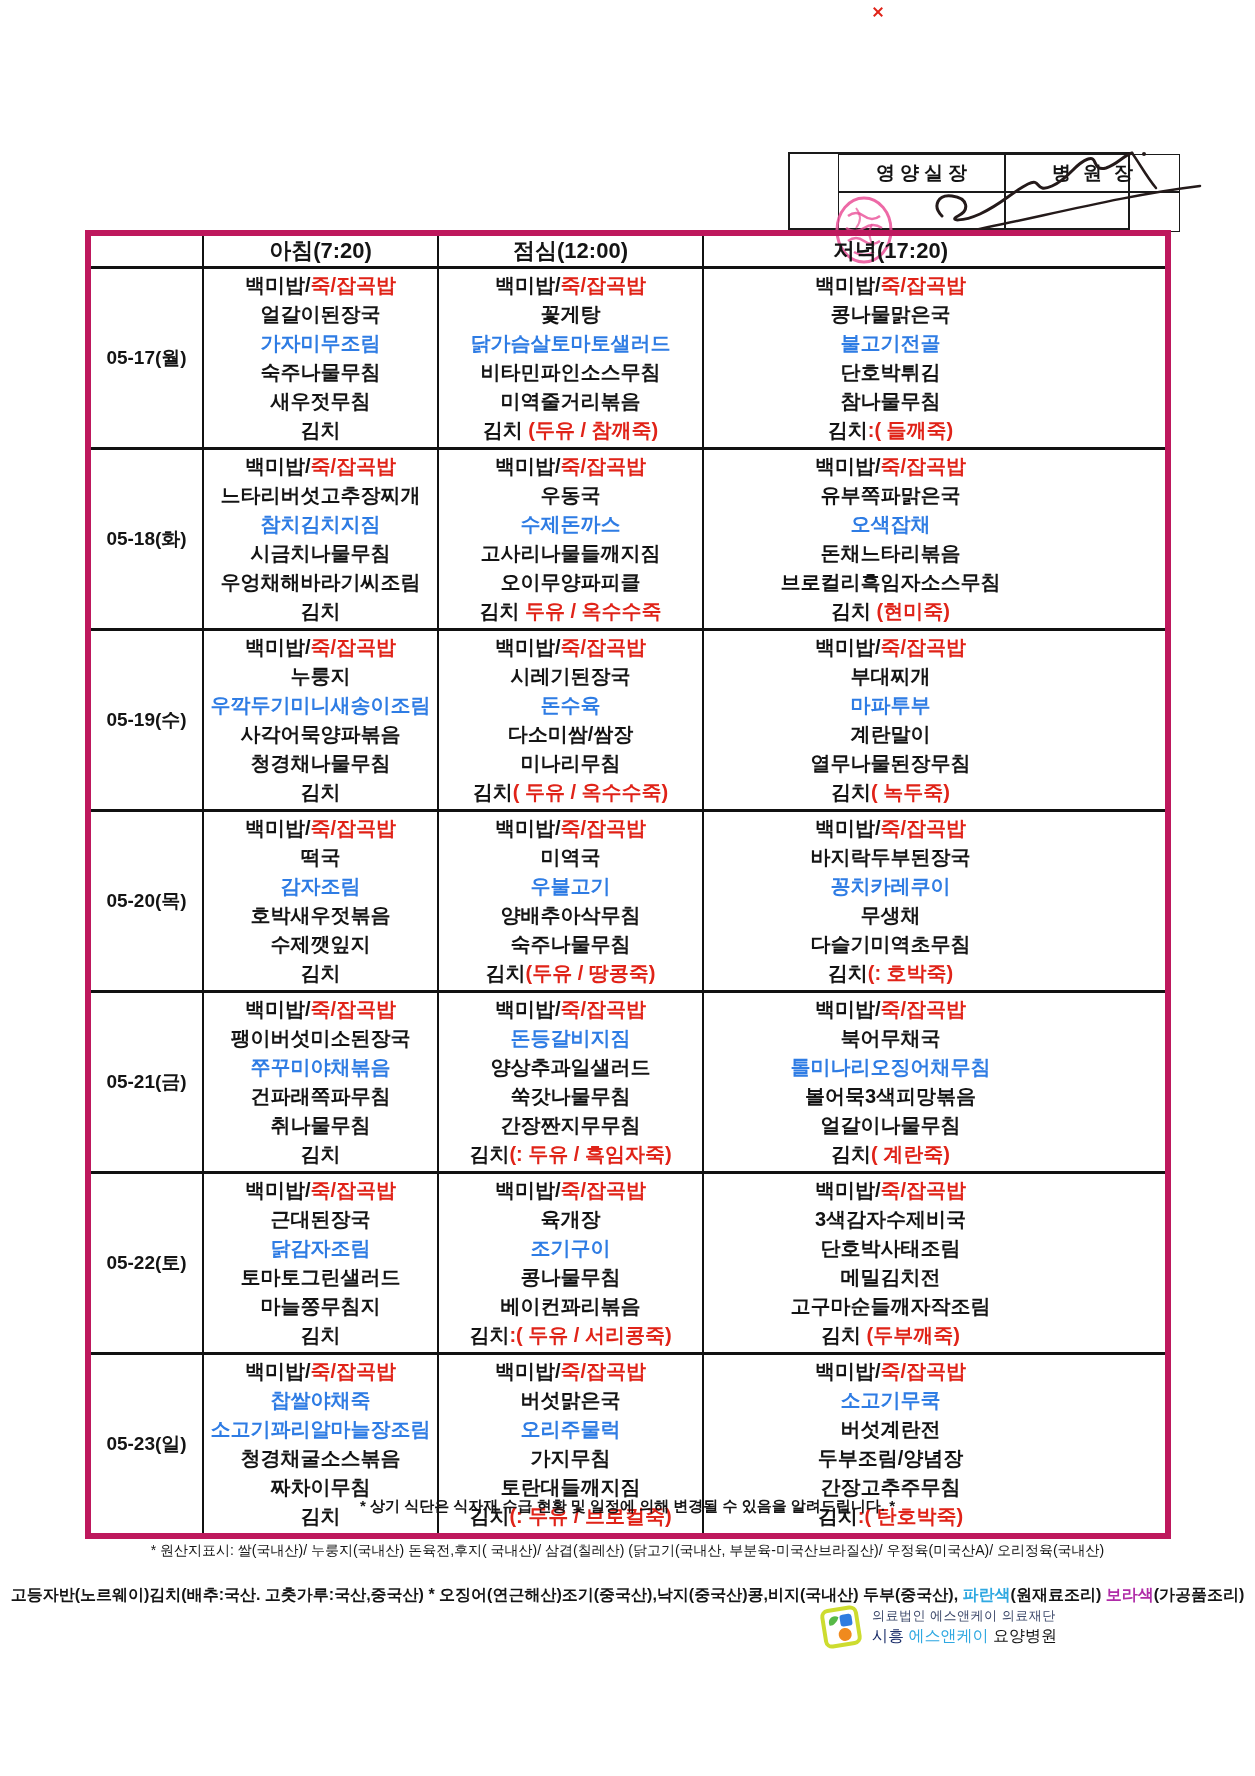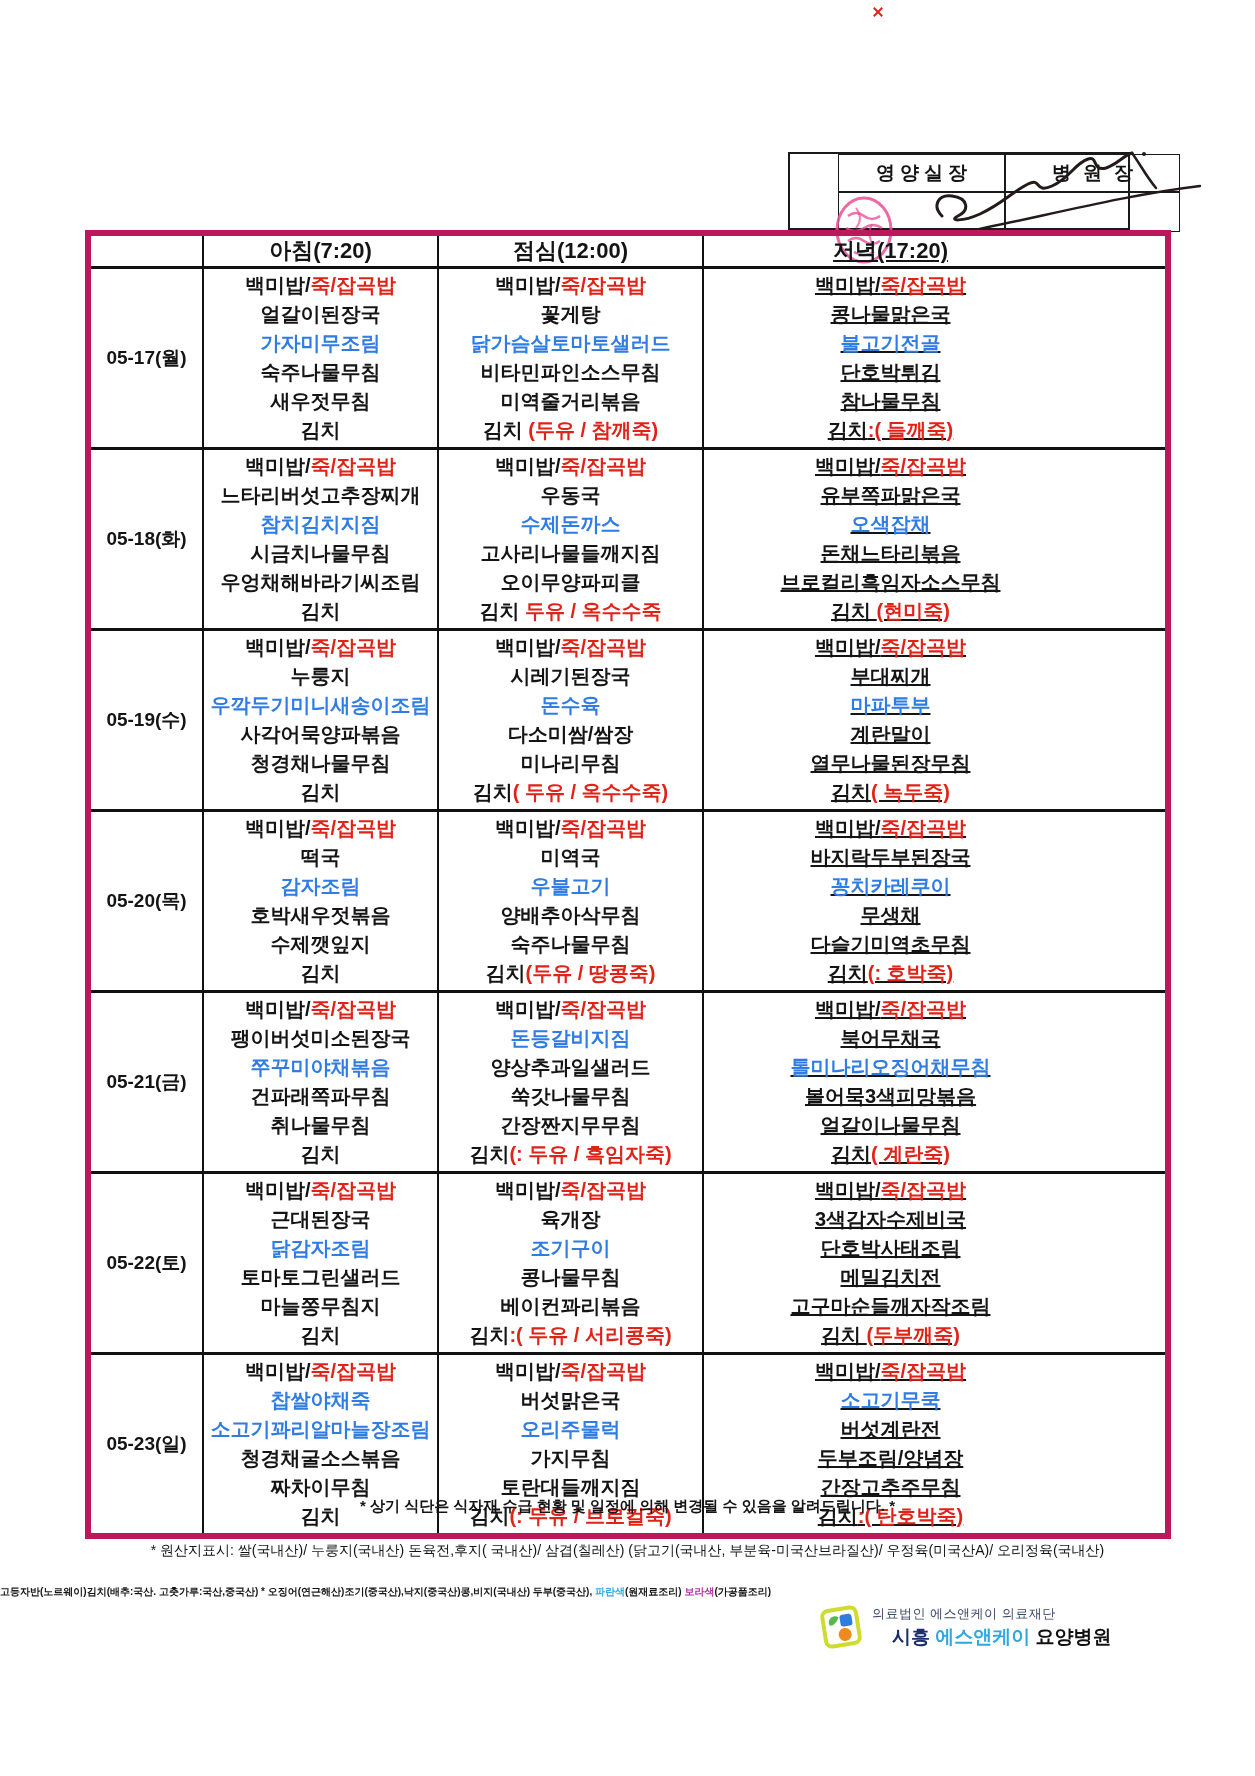--- a/index.html
+++ b/index.html
@@ -41,47 +41,47 @@
     position:absolute; left:85px; top:230px; width:1080px;
     border-collapse:collapse; table-layout:fixed;
     border:6px solid #be185d;
   }
   table.menu th, table.menu td { border:2px solid #111; }
   table.menu thead tr { height:28px; }
   table.menu thead th { border-bottom:3px solid #111; font-size:22px; font-weight:700; }
   table.menu tbody tr { height:175px; border-top:3px solid #111; }
   td.date-cell { text-align:center; font-size:19px; font-weight:600; }
   td.meal-cell { vertical-align:middle; text-align:center; padding:2px 0; }
-  td.meal-cell.col-dinner, th.col-dinner { padding-right:88px;text-decoration:underline; }
+  td.meal-cell.col-dinner, th.col-dinner { padding-right:88px; }
   .menu-line { line-height:29px; font-size:20px; font-weight:600; white-space:nowrap; }
   .sk { color:#141414; }
   .sr { color:var(--c-red); font-weight:700; }
   .sb { color:var(--c-blue); font-weight:700; }
   .sp { color:var(--c-purple); font-weight:700; }
 
   
   .notice {
     position:absolute; top:1497px; left:0; width:1255px; text-align:center;
     font-size:15px; font-weight:700;
   }
   .origin1 {
     position:absolute; top:1542px; left:0; width:1255px; text-align:center;
     font-size:14px; font-weight:400;
   }
   .origin2 {
-    position:absolute; top:1585px; left:0; width:1255px; 
-    font-size:10px; font-weight:700;
+    position:absolute; top:1585px; left:0; width:1255px; text-align:center;
+    font-size:16px; font-weight:700;
   }
   .origin2 .sb { color:var(--c-logoblue); }
 
   .logo {
     position:absolute; left:818px; top:1604px; display:flex; align-items:center; gap:8px;
   }
   .logo-text .small { font-size:13px; font-weight:400; color:#3a4668; letter-spacing:0.5px; }
-  .logo-text .main  { font-size:19px; font-weight:700; margin-top:1px;margin-left:20px; }
+  .logo-text .main  { font-size:16px; font-weight:400; margin-top:1px; }
   .logo-text .city  { color:#1c2f6b; }
   .logo-text .brand { color:var(--c-logoblue); }
   .logo-text .kind  { color:#101010; }
 </style>
 </head>
 <body>
 
 <div class="page">
 
   <div class="red-mark"></div>

